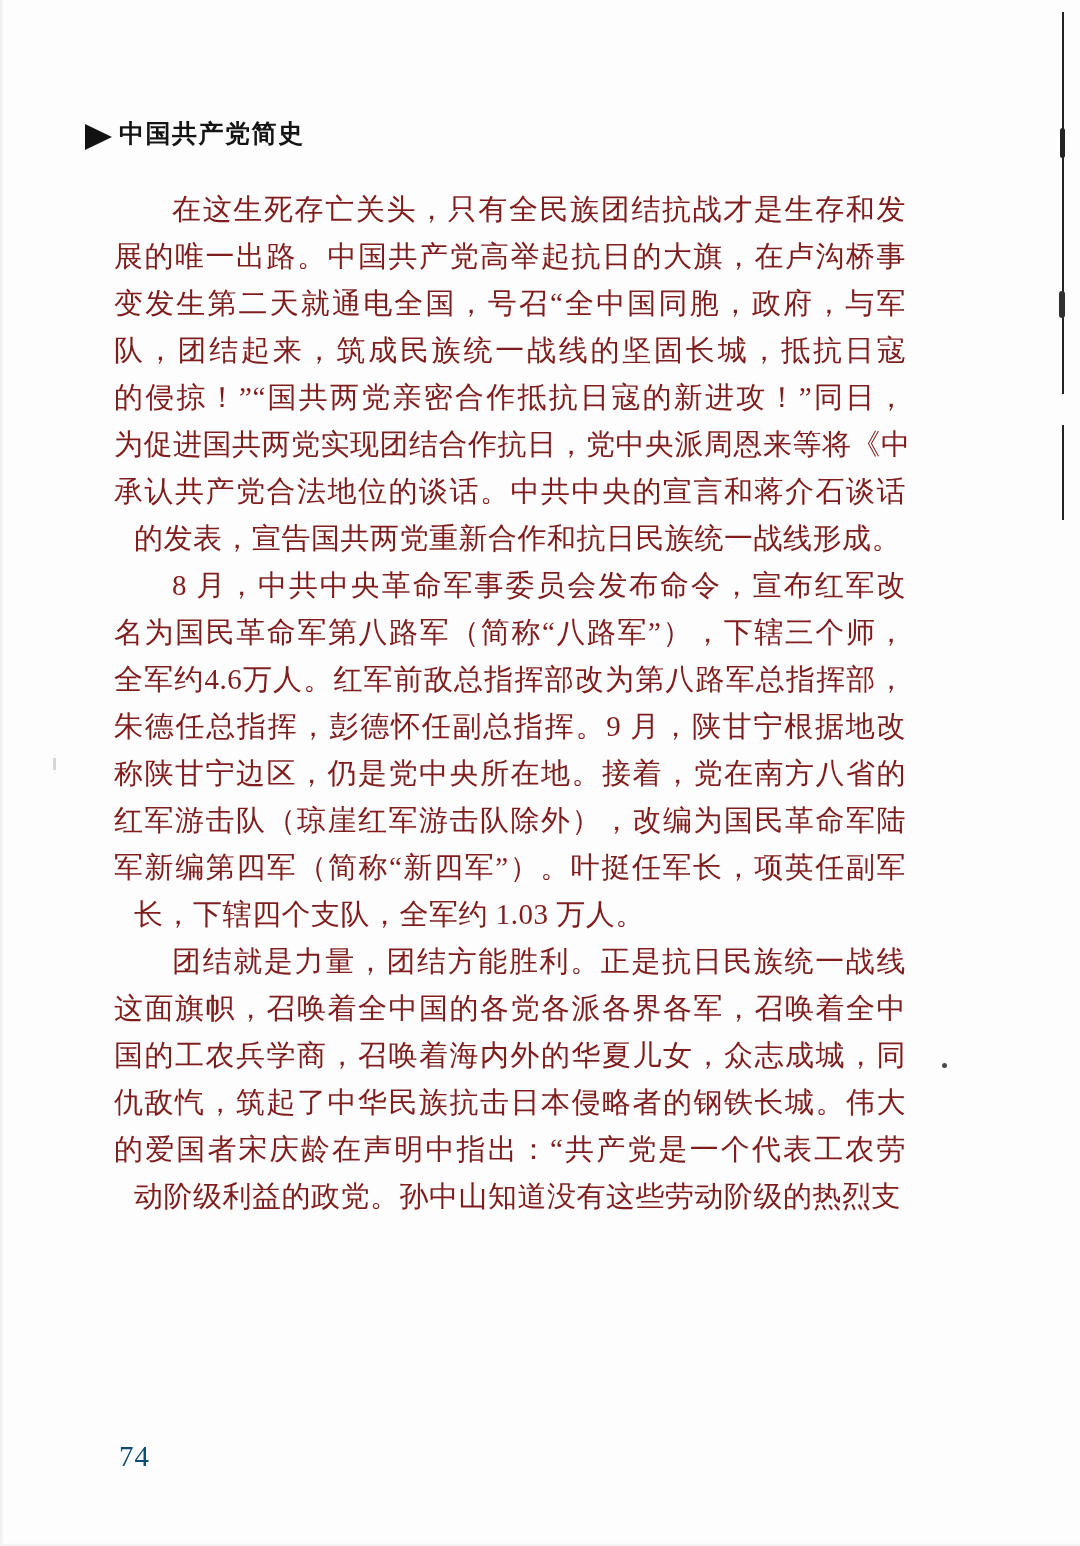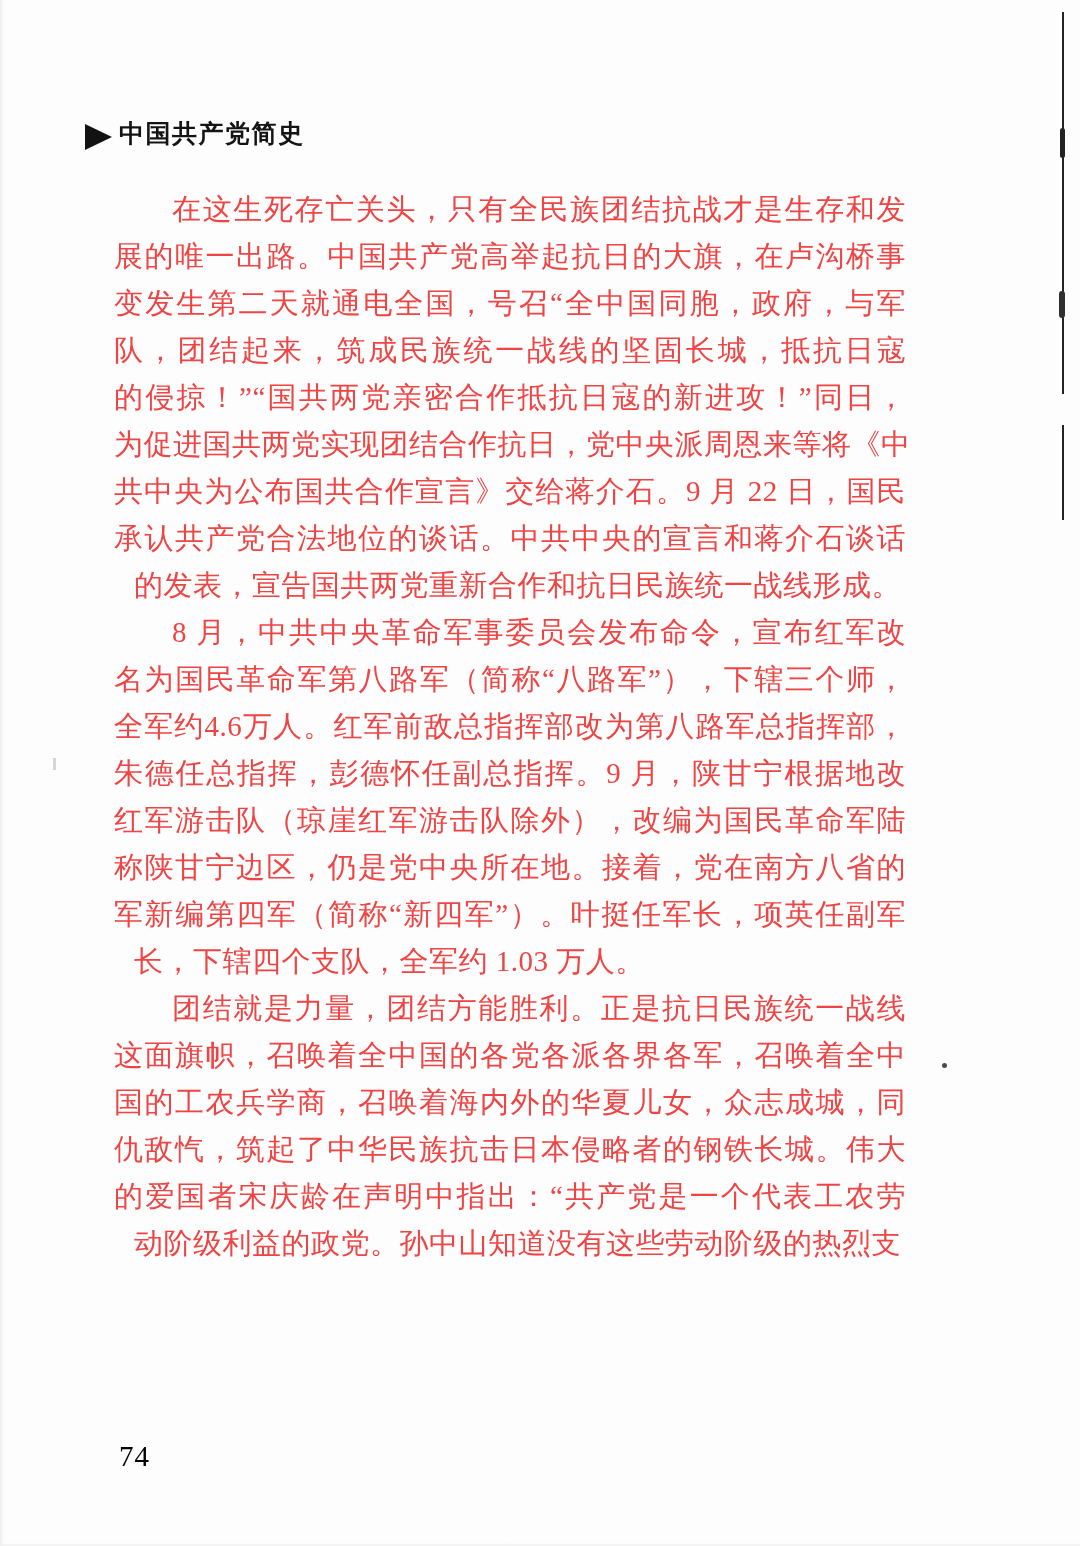--- a/index.html
+++ b/index.html
@@ -29,33 +29,33 @@
     letter-spacing:1.5px;
     white-space:nowrap;
   }
   
   .body-text {
     position:absolute; left:114px; top:186px; width:792px;
   }
   .text-line {
     height:47px; line-height:47px;
     font-size:29px;
-    color:#ef4444;
+    color:#7f1d1d;
     letter-spacing:0.5px;
     text-align:justify;
     text-align-last:justify;
     text-justify:inter-character;
     white-space:nowrap;
   }
   .text-line.first-line { text-indent:2em; }
   .text-line.last-line { text-align-last:auto;margin-left:20px; }
   
   .page-number {
     position:absolute; left:119px; top:1440px;
-    font-size:29px; color:#000000;
+    font-size:29px; color:#0c4a6e;
     letter-spacing:1px;
   }
   
   .artifact { position:absolute; background:#232323; }
   .scan-line-1 { left:1062px; top:12px;  width:2px; height:382px; }
   .scan-line-2 { left:1062px; top:425px; width:2px; height:95px;  }
   .scan-blob-1 { left:1060px; top:128px; width:5px; height:30px; border-radius:3px; }
   .scan-blob-2 { left:1059px; top:291px; width:6px; height:27px; border-radius:3px; background:#303030; }
   .scan-speck-1 { left:942px; top:1063px; width:5px; height:5px; border-radius:50%; background:#4a4a4a; }
   .scan-speck-2 { left:53px;  top:758px;  width:3px; height:12px; background:#d6d6d6; }
@@ -81,29 +81,28 @@
     <span class="header-title">中国共产党简史</span>
   </header>
 
   <main class="body-text" id="body-text">
       <div class="text-line first-line">在这生死存亡关头，只有全民族团结抗战才是生存和发</div>
       <div class="text-line">展的唯一出路。中国共产党高举起抗日的大旗，在卢沟桥事</div>
       <div class="text-line">变发生第二天就通电全国，号召“全中国同胞，政府，与军</div>
       <div class="text-line">队，团结起来，筑成民族统一战线的坚固长城，抵抗日寇</div>
       <div class="text-line">的侵掠！”“国共两党亲密合作抵抗日寇的新进攻！”同日，</div>
       <div class="text-line">为促进国共两党实现团结合作抗日，党中央派周恩来等将《中</div>
-      <div class="text-line">共中央为公布国共合作宣言》交给蒋介石。9 月 22 日，国民</div>
       <div class="text-line">承认共产党合法地位的谈话。中共中央的宣言和蒋介石谈话</div>
       <div class="text-line last-line">的发表，宣告国共两党重新合作和抗日民族统一战线形成。</div>
       <div class="text-line first-line">8 月，中共中央革命军事委员会发布命令，宣布红军改</div>
       <div class="text-line">名为国民革命军第八路军（简称“八路军”），下辖三个师，</div>
       <div class="text-line">全军约4.6万人。红军前敌总指挥部改为第八路军总指挥部，</div>
       <div class="text-line">朱德任总指挥，彭德怀任副总指挥。9 月，陕甘宁根据地改</div>
+      <div class="text-line">称陕甘宁边区，仍是党中央所在地。接着，党在南方八省的</div>
       <div class="text-line">红军游击队（琼崖红军游击队除外），改编为国民革命军陆</div>
-      <div class="text-line">称陕甘宁边区，仍是党中央所在地。接着，党在南方八省的</div>
       <div class="text-line">军新编第四军（简称“新四军”）。叶挺任军长，项英任副军</div>
       <div class="text-line last-line">长，下辖四个支队，全军约 1.03 万人。</div>
       <div class="text-line first-line">团结就是力量，团结方能胜利。正是抗日民族统一战线</div>
       <div class="text-line">这面旗帜，召唤着全中国的各党各派各界各军，召唤着全中</div>
       <div class="text-line">国的工农兵学商，召唤着海内外的华夏儿女，众志成城，同</div>
       <div class="text-line">仇敌忾，筑起了中华民族抗击日本侵略者的钢铁长城。伟大</div>
       <div class="text-line">的爱国者宋庆龄在声明中指出：“共产党是一个代表工农劳</div>
       <div class="text-line last-line">动阶级利益的政党。孙中山知道没有这些劳动阶级的热烈支</div>
     </main>
 

